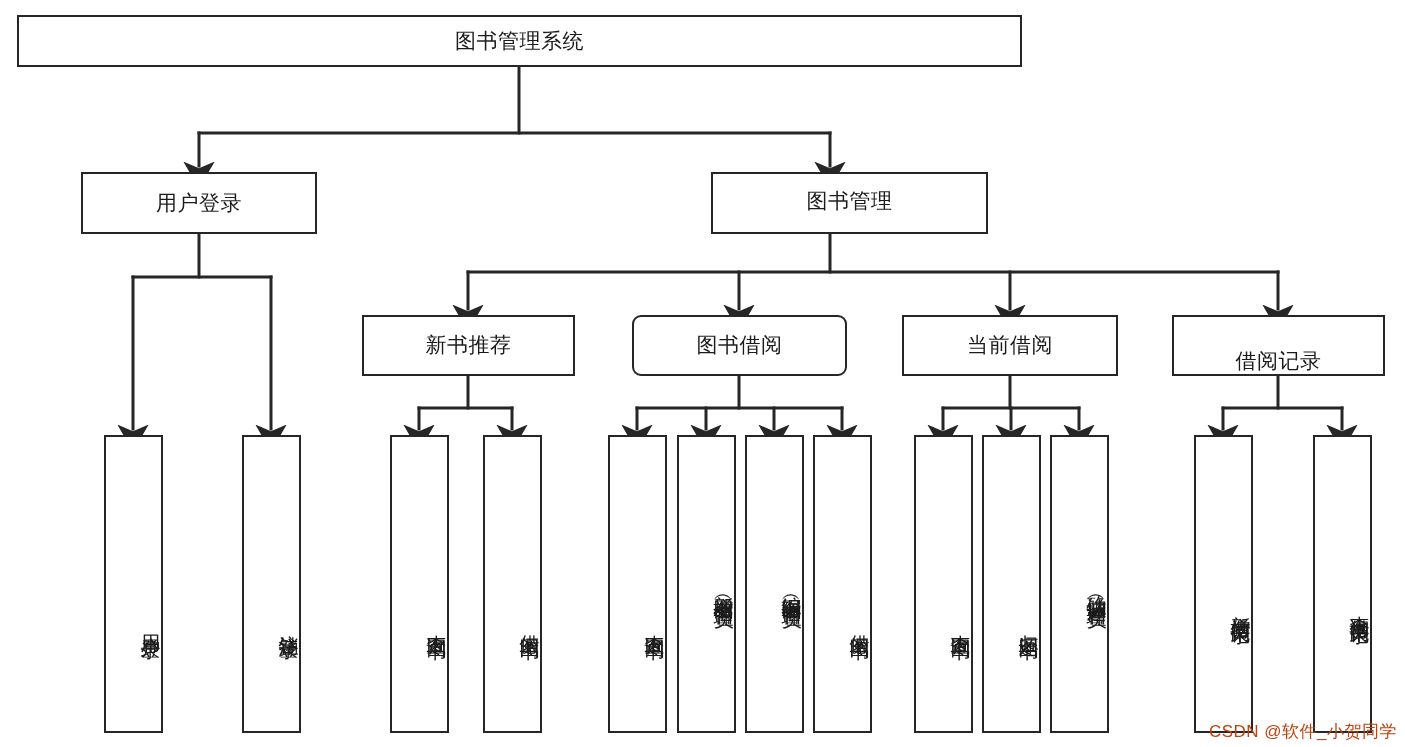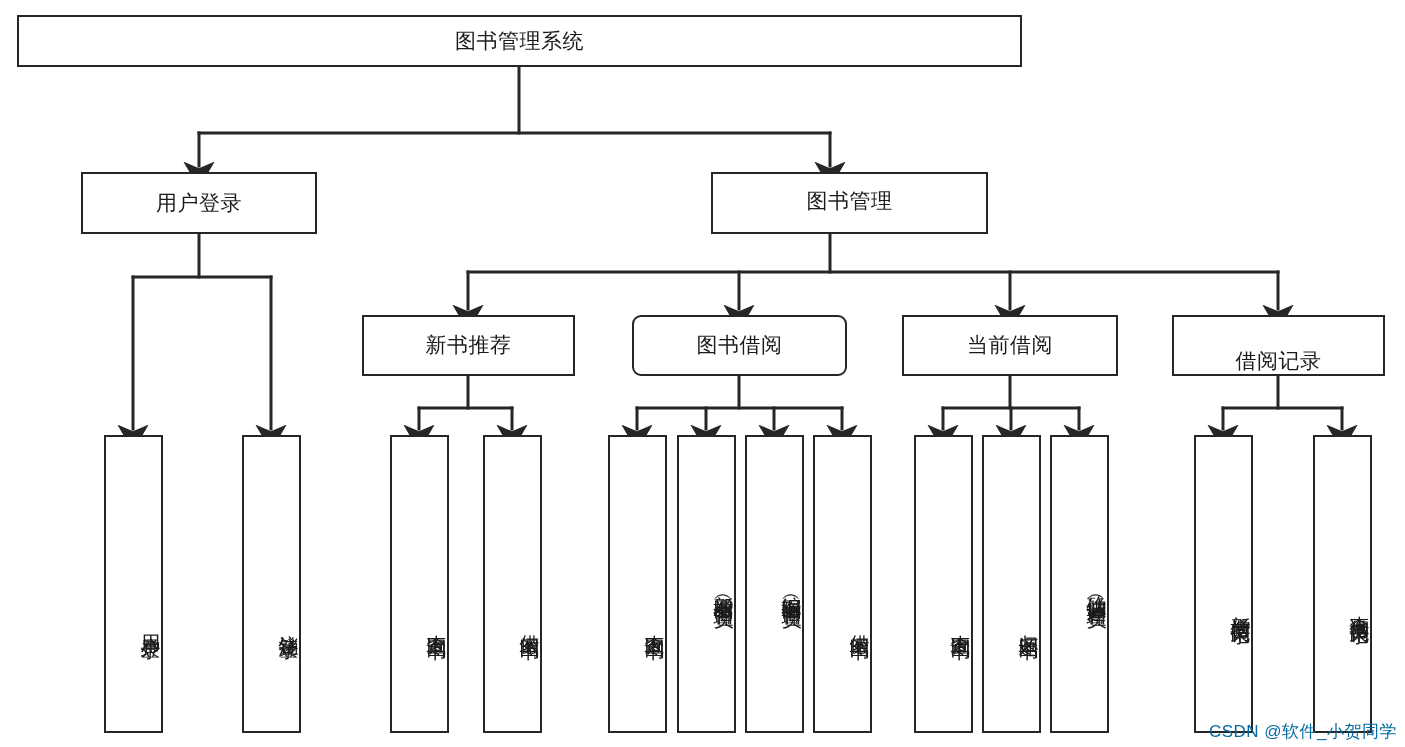--- a/index.html
+++ b/index.html
@@ -55,21 +55,21 @@
   }
   .node.vert .lbl {
     white-space: normal;
     line-height: 1.05;
   }
   #watermark {
     position: absolute;
     right: 8px;
     bottom: 4px;
     font-size: 17px;
-    color: #0369a1;
+    color: #c2410c;
     letter-spacing: 0.5px;
     user-select: none;
     white-space: nowrap;
     margin-top: 18px;
   }
 </style>
 </head>
 <body>
 
 <div id="canvas">

